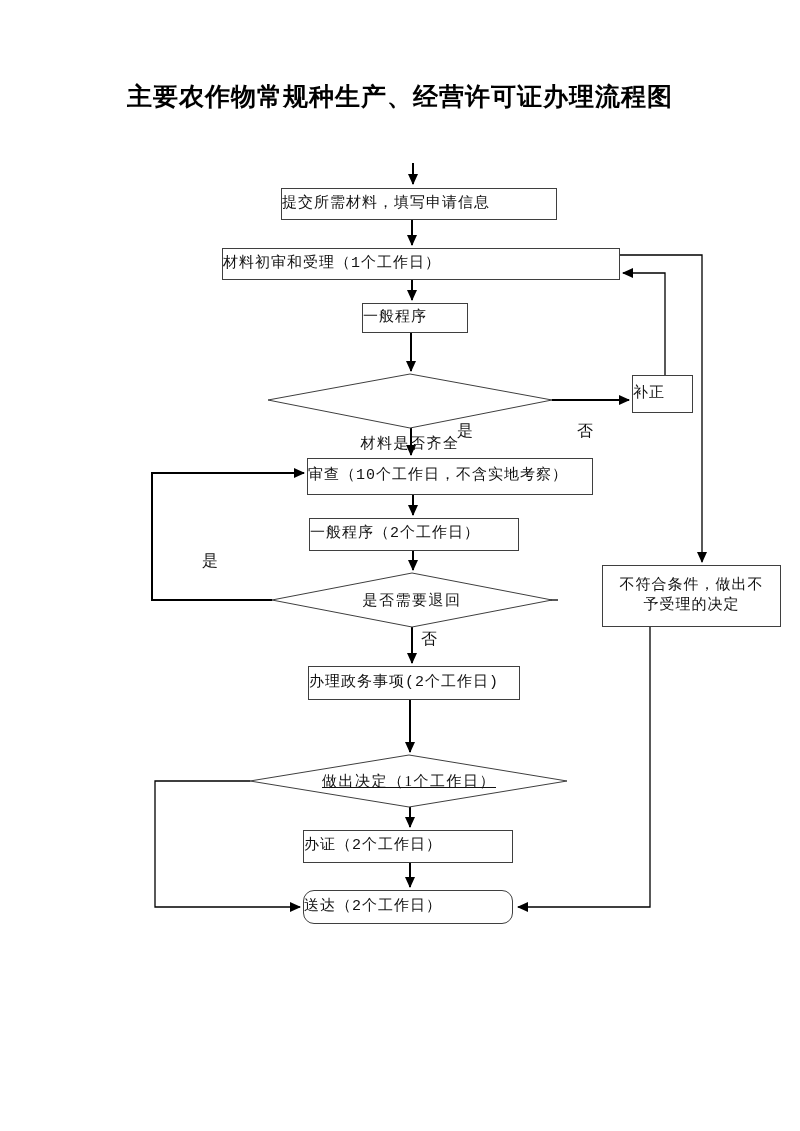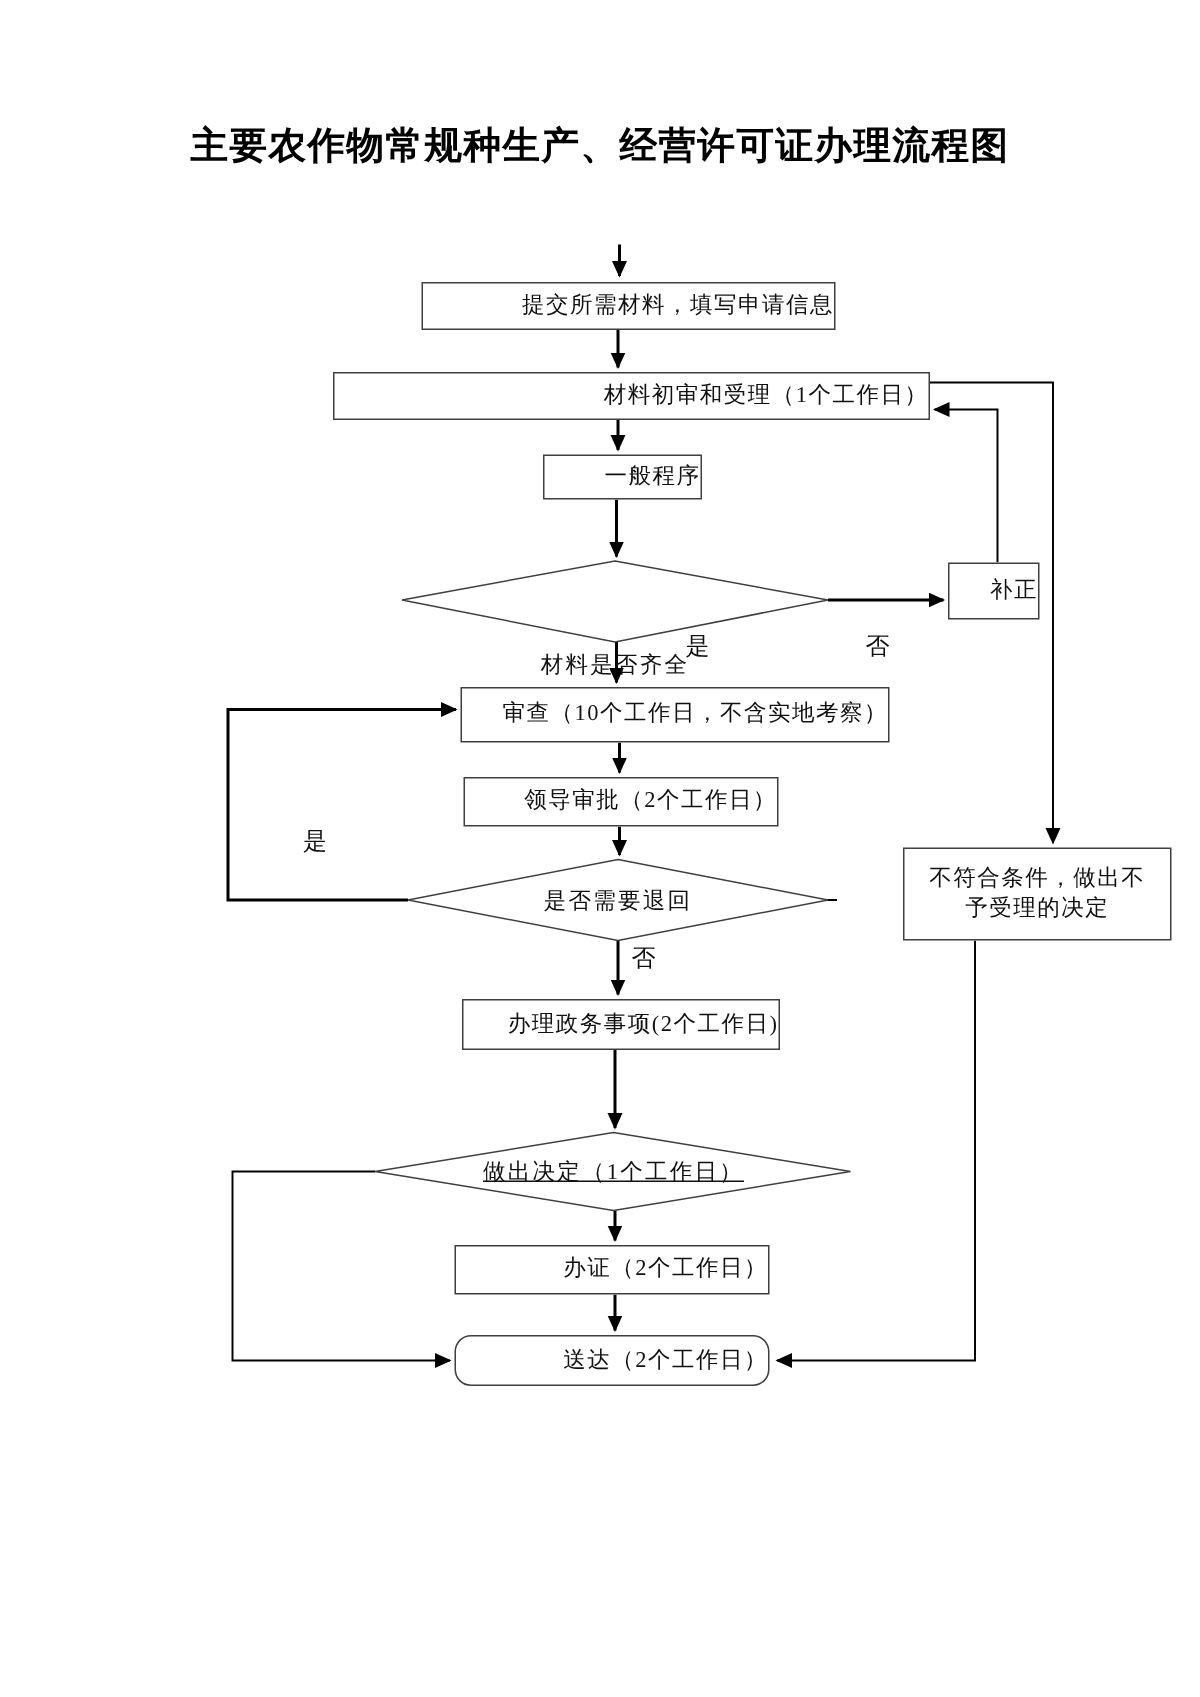--- a/index.html
+++ b/index.html
@@ -22,26 +22,27 @@
     color:#000;
   }
   svg.connectors{position:absolute;left:0;top:0;}
   .node{
     position:absolute;
     box-sizing:border-box;
     border:1px solid #3f3f3f;
     background:#fff;
     display:flex;
     align-items:center;
-    justify-content:flex-end;
+    justify-content:flex-start;
     text-align:center;
     font-size:15px;
     letter-spacing:1px;
     line-height:1.35;
     color:#111;
+    font-family:Liberation Mono, monospace;
   }
   .rounded{border-radius:11px;}
   .dlabel{
     position:absolute;
     background:transparent;
     border:none;
     font-size:15px;
     letter-spacing:1.5px;
     white-space:nowrap;
     display:flex;align-items:center;justify-content:center;
@@ -113,21 +114,21 @@
 
   <div class="node" style="left:632px;top:375px;width:61px;height:38px;">
     <span>补正</span>
   </div>
 
   <div class="node" style="left:307px;top:458px;width:286px;height:37px;">
     <span>审查（10个工作日，不含实地考察）</span>
   </div>
 
   <div class="node" style="left:309px;top:518px;width:210px;height:33px;">
-    <span>领导审批（2个工作日）</span>
+    <span>一般程序（2个工作日）</span>
   </div>
 
   <div class="node wrapbox" style="left:558px;top:565px;width:179px;height:62px;margin-left:44px;">
     <span>不符合条件，做出不予受理的决定</span>
   </div>
 
   <div class="node" style="left:308px;top:666px;width:212px;height:34px;">
     <span>办理政务事项(2个工作日)</span>
   </div>
 

